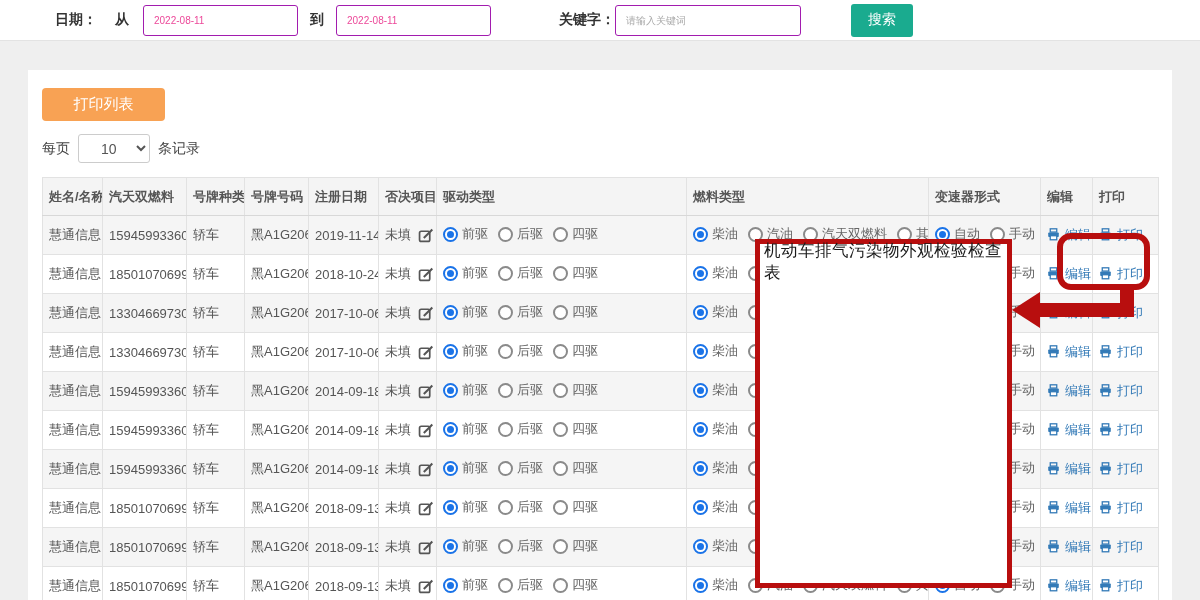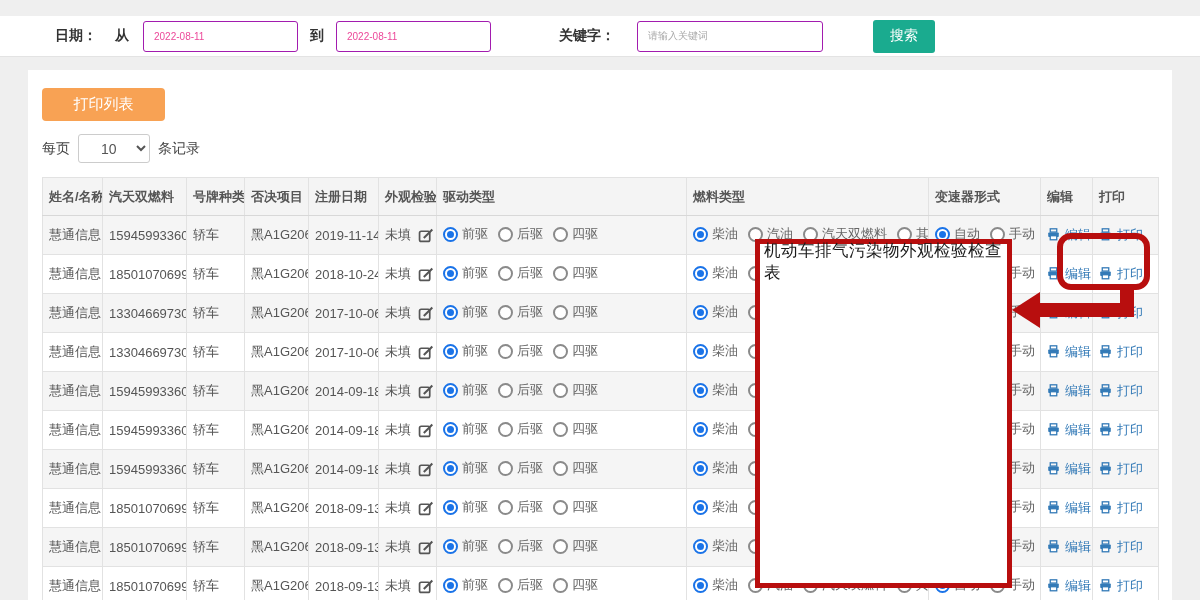--- a/index.html
+++ b/index.html
@@ -1,20 +1,20 @@
 <!DOCTYPE html>
 <html><head>
 <meta charset="utf-8">
 <style>
   * { margin:0; padding:0; box-sizing:border-box; }
   html,body { width:1200px; height:600px; overflow:hidden; }
   body { font-family:"Liberation Sans", sans-serif; background:#efefef; position:relative; color:#555; }
 
   
-  .topbar { position:absolute; top:16px; left:0; width:1200px; height:41px; background:#fff;
+  .topbar { position:absolute; top:0; left:0; width:1200px; height:41px; background:#fff;
             border-bottom:1px solid #e3e3e3; display:flex; align-items:center; padding-left:55px; }
   .topbar .lbl { font-weight:bold; color:#333; font-size:14px; }
   .topbar input[type=text] { height:31px; border:1px solid #a21caf; border-radius:3px; font-size:10px;
             color:#ec4899; padding:0 10px; outline:none; }
   .inp-date { width:155px; }
   .inp-kw   { width:186px; }
   .inp-kw::placeholder { color:#aaa; }
   .btn-search { margin-left:50px; width:62px; height:33px; background:#1aab8f; color:#fff; border:none;
             border-radius:3px; font-size:14px; cursor:pointer; }
 
@@ -75,21 +75,21 @@
 </head>
 <body>
 
 <div class="topbar">
   <span class="lbl">日期：</span>
   <span class="lbl" style="margin-left:18px;">从</span>
   <input type="text" class="inp-date" style="margin-left: 14px;" value="2022-08-11">
   <span class="lbl" style="margin-left:12px;">到</span>
   <input type="text" class="inp-date" style="margin-left: 12px;" value="2022-08-11">
   <span class="lbl" style="margin-left:68px;">关键字：</span>
-  <input type="text" class="inp-kw" style="margin-left: 22px; font-family: Liberation Mono, monospace;" placeholder="请输入关键词">
+  <input type="text" class="inp-kw" style="margin-left: 0;" placeholder="请输入关键词">
   <button class="btn-search">搜索</button>
 </div>
 
 <div class="card">
   <button class="btn-print-list">打印列表</button>
 
   <div class="per-page">
     <span>每页</span>
     <select>
       <option>10</option>
@@ -109,23 +109,23 @@
         <col style="width:242px">
       <col style="width:112px">
         <col style="width:52px">
         <col style="width:66px">
     </colgroup>
     <thead>
       <tr>
         <th>姓名/名称</th>
         <th>汽天双燃料</th>
         <th>号牌种类</th>
+        <th>号牌号码</th>
+        <th>注册日期</th>
         <th>否决项目</th>
-        <th>注册日期</th>
-        <th>外观检验</th>
         <th>驱动类型</th>
         <th>燃料类型</th>
         <th>变速器形式</th>
         <th>编辑</th>
         <th>打印</th>
       </tr>
     </thead>
     <tbody id="tbody">
         <tr>
     <td><span>慧通信息</span></td>

